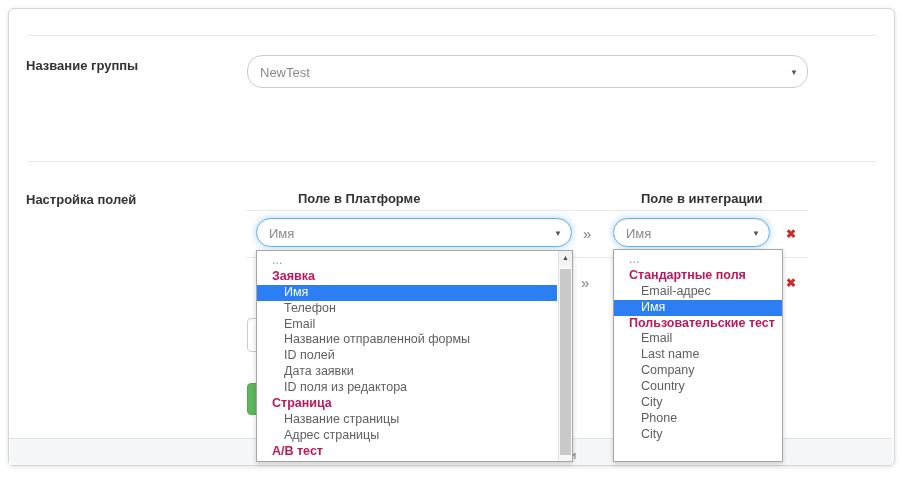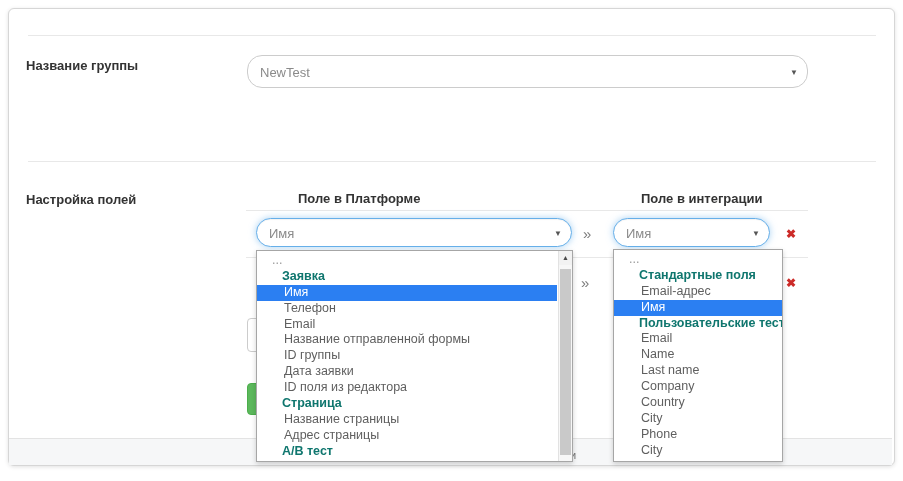--- a/index.html
+++ b/index.html
@@ -57,21 +57,21 @@
     box-sizing:border-box;box-shadow:0 2px 5px rgba(0,0,0,.18);
     overflow:hidden;z-index:20;
   }
   .dropdown ul{list-style:none;margin:2px 0 0 0;padding:0;}
   .dropdown.has-scroll ul{margin-right:15px;}
   .dropdown li{
     height:15.9px;line-height:15.9px;font-size:12.5px;
     white-space:nowrap;overflow:hidden;box-sizing:border-box;
   }
   .dropdown li.opt-muted{color:#9a9a9a;padding-left:15px;}
-  .dropdown li.opt-group{font-weight:bold;color:#0f766e;padding-left:25px;}
+  .dropdown li.opt-group{font-weight:bold;color:#be185d;padding-left:15px;}
   .dropdown li.opt-option{color:#5f5f5f;padding-left:27px;}
   .dropdown li.selected{background:#2b7ff2;color:#ffffff;}
   .scrollbar{
     position:absolute;top:0;right:0;width:13px;height:100%;
     background:#f7f7f7;border-left:1px solid #e2e2e2;
   }
   .scrollbar .up-btn{
     position:absolute;top:0;left:0;width:13px;height:14px;background:#f2f2f2;
     font-size:7px;color:#4a4a4a;text-align:center;line-height:14px;
   }
@@ -124,21 +124,21 @@
   <div class="text-fragment" style="left:570px;top:449px;z-index:5;">и</div>
 
   <div class="dropdown has-scroll" style="left:256px;top:250px;width:317px;height:212px;">
     <ul>
         <li class="opt-muted">...</li>
         <li class="opt-group">Заявка</li>
         <li class="opt-option selected">Имя</li>
         <li class="opt-option">Телефон</li>
         <li class="opt-option">Email</li>
         <li class="opt-option">Название отправленной формы</li>
-        <li class="opt-option">ID группы</li>
+        <li class="opt-option">ID полей</li>
         <li class="opt-option">Дата заявки</li>
         <li class="opt-option">ID поля из редактора</li>
         <li class="opt-group">Страница</li>
         <li class="opt-option">Название страницы</li>
         <li class="opt-option">Адрес страницы</li>
         <li class="opt-group">А/В тест</li>
       </ul>
     <div class="scrollbar">
       <div class="up-btn">▲</div>
       <div class="thumb"></div>
@@ -146,21 +146,20 @@
   </div>
 
   <div class="dropdown" style="left:613px;top:249px;width:170px;height:213px;">
     <ul>
         <li class="opt-muted">...</li>
         <li class="opt-group">Стандартные поля</li>
         <li class="opt-option">Email-адрес</li>
         <li class="opt-option selected">Имя</li>
         <li class="opt-group">Пользовательские тест</li>
         <li class="opt-option">Email</li>
-        <li class="opt-option">Name</li>
         <li class="opt-option">Last name</li>
         <li class="opt-option">Company</li>
         <li class="opt-option">Country</li>
         <li class="opt-option">City</li>
         <li class="opt-option">Phone</li>
         <li class="opt-option">City</li>
       </ul>
   </div>
 </div>
 

